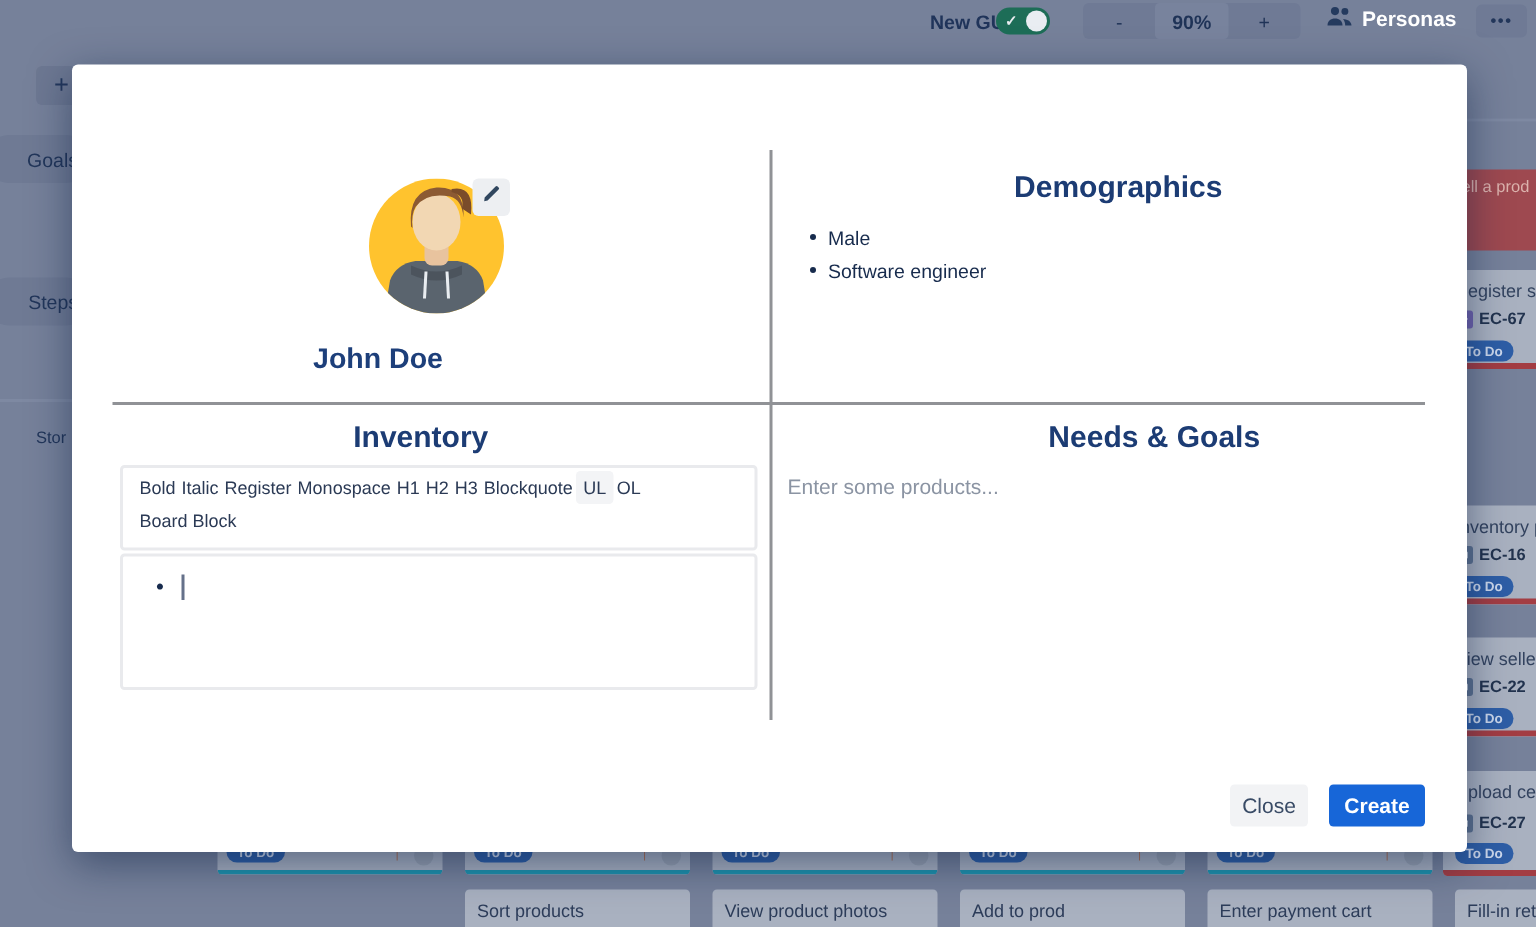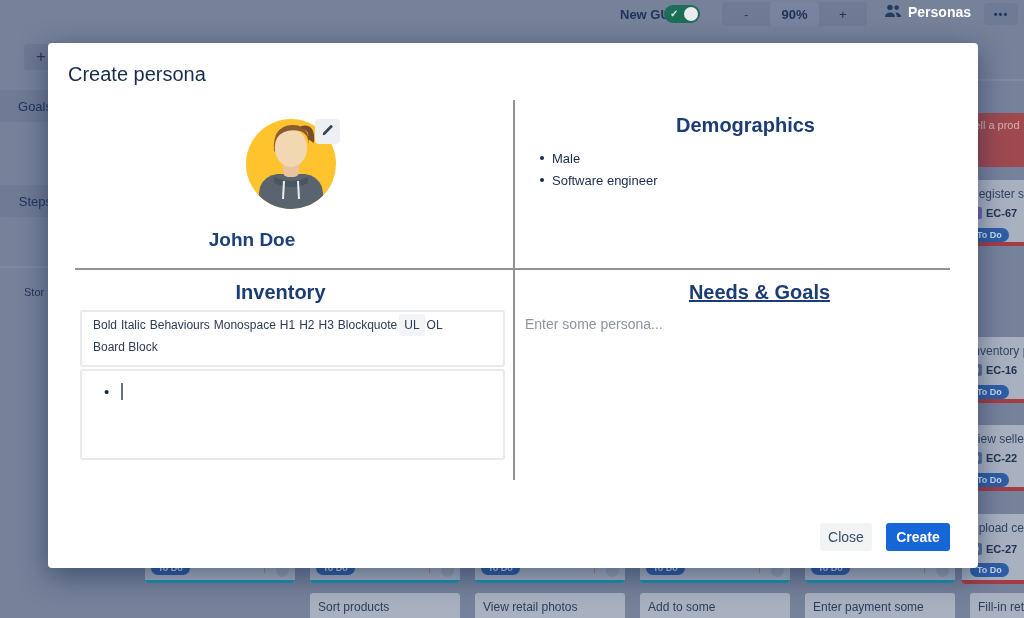--- a/index.html
+++ b/index.html
@@ -204,31 +204,30 @@
     <span class="badge">To Do</span>
     <span class="uparrow">↑</span>
     <span class="avatar-dot"></span>
     <div class="tealbar"></div>
   </div>
 
   <div class="abs bgcard taskcard" style="left:310px;">
     <div class="bartitle">Sort products</div>
   </div>
   <div class="abs bgcard taskcard" style="left:475px;">
-    <div class="bartitle">View retail photos</div>
+    <div class="bartitle">View product photos</div>
   </div>
   <div class="abs bgcard taskcard" style="left:640px;">
-    <div class="bartitle">Add to some</div>
+    <div class="bartitle">Add to prod</div>
   </div>
   <div class="abs bgcard taskcard" style="left:805px;">
-    <div class="bartitle">Enter payment some</div>
+    <div class="bartitle">Enter payment cart</div>
   </div>
 
   <div class="abs modal">
-    <div class="abs modal-title">Create persona</div>
 
     <div class="abs vdiv"></div>
     <div class="abs hdiv"></div>
 
     <div class="abs avatar-wrap">
       <svg width="90" height="90" viewBox="0 0 90 90">
         <defs>
             <clipPath id="avclip">
               <circle cx="45" cy="45" r="45"></circle>
             </clipPath>
@@ -264,35 +263,35 @@
         <span class="dot"></span>
         <span>Software engineer</span>
       </div>
     </div>
     <div class="abs q-heading" style="left:465px;top:71px;">Demographics</div>
 
     <div class="abs q-heading" style="left:0;top:238px;">Inventory</div>
     <div class="abs editor-toolbar">
       <span class="tb">Bold</span>
       <span class="tb">Italic</span>
-      <span class="tb">Behaviours</span>
+      <span class="tb">Register</span>
       <span class="tb">Monospace</span>
       <span class="tb">H1</span>
       <span class="tb">H2</span>
       <span class="tb">H3</span>
       <span class="tb">Blockquote</span>
       <span class="tb active">UL</span>
       <span class="tb">OL</span>
       <span class="tb">Board Block</span>
     </div>
     <div class="abs editor-body">
       <span class="editor-bullet">•</span>
       <span class="caret"></span>
     </div>
 
-    <div class="abs q-heading" style="left:479px;top:238px;text-decoration:underline;">Needs &amp; Goals</div>
-    <div class="abs needs-placeholder">Enter some persona...</div>
+    <div class="abs q-heading" style="left:489px;top:238px;">Needs &amp; Goals</div>
+    <div class="abs needs-placeholder">Enter some products...</div>
 
     <div class="abs btn btn-close">Close</div>
     <div class="abs btn btn-create">Create</div>
   </div>
 
 </div>
 
 </body></html>

